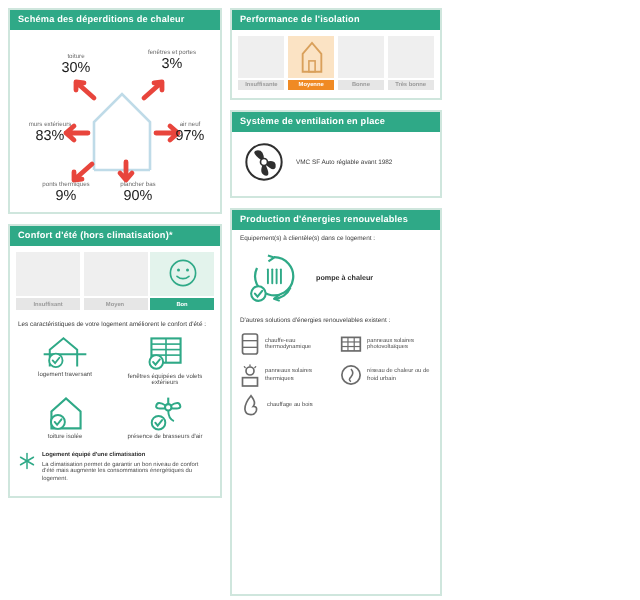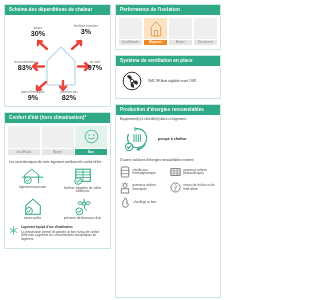--- a/index.html
+++ b/index.html
@@ -41,21 +41,21 @@
   
   .heat { height: 103px; }
   .heat-bd { padding: 2px; }
   .hwrap { position: relative; width: 100%; height: 100%; }
   .house-shape {
     position: absolute; left: 39px; top: 27px;
     width: 30px; height: 42px;
   }
   .lbl { position: absolute; text-align: center; line-height: 1.05; }
   .lbl .t { font-size: 3.1px; color: #6b6b6b; display: block; }
-  .lbl .v { font-size: 7.2px; font-weight: bold; color: #1a1a1a; display: block; margin-top: .5px; }
+  .lbl .v { font-size: 7.2px; font-weight: normal; color: #1a1a1a; display: block; margin-top: .5px; }
 
   .l-toit   { left: 14px;  top: 10px; width: 34px; }
   .l-fen    { left: 62px;  top: 8px;  width: 34px; }
   .l-murs   { left: 2px;   top: 44px; width: 32px; }
   .l-air    { left: 72px;  top: 44px; width: 32px; }
   .l-pont   { left: 10px;  top: 74px; width: 32px; }
   .l-plan   { left: 46px;  top: 74px; width: 32px; }
 
   .arrow { position: absolute; }
   .arrow svg { display: block; }
@@ -196,21 +196,21 @@
           <div class="lbl l-air">
             <span class="t">air neuf</span>
             <span class="v">97%</span>
           </div>
           <div class="lbl l-pont">
             <span class="t">ponts thermiques</span>
             <span class="v">9%</span>
           </div>
           <div class="lbl l-plan">
             <span class="t">plancher bas</span>
-            <span class="v">82%</span>
+            <span class="v">90%</span>
           </div>
 
         </div>
       </div>
     </section>
 
     <section class="panel">
       <div class="panel-hd">Confort d'été (hors climatisation)*</div>
       <div class="panel-bd cft-bd">
 

